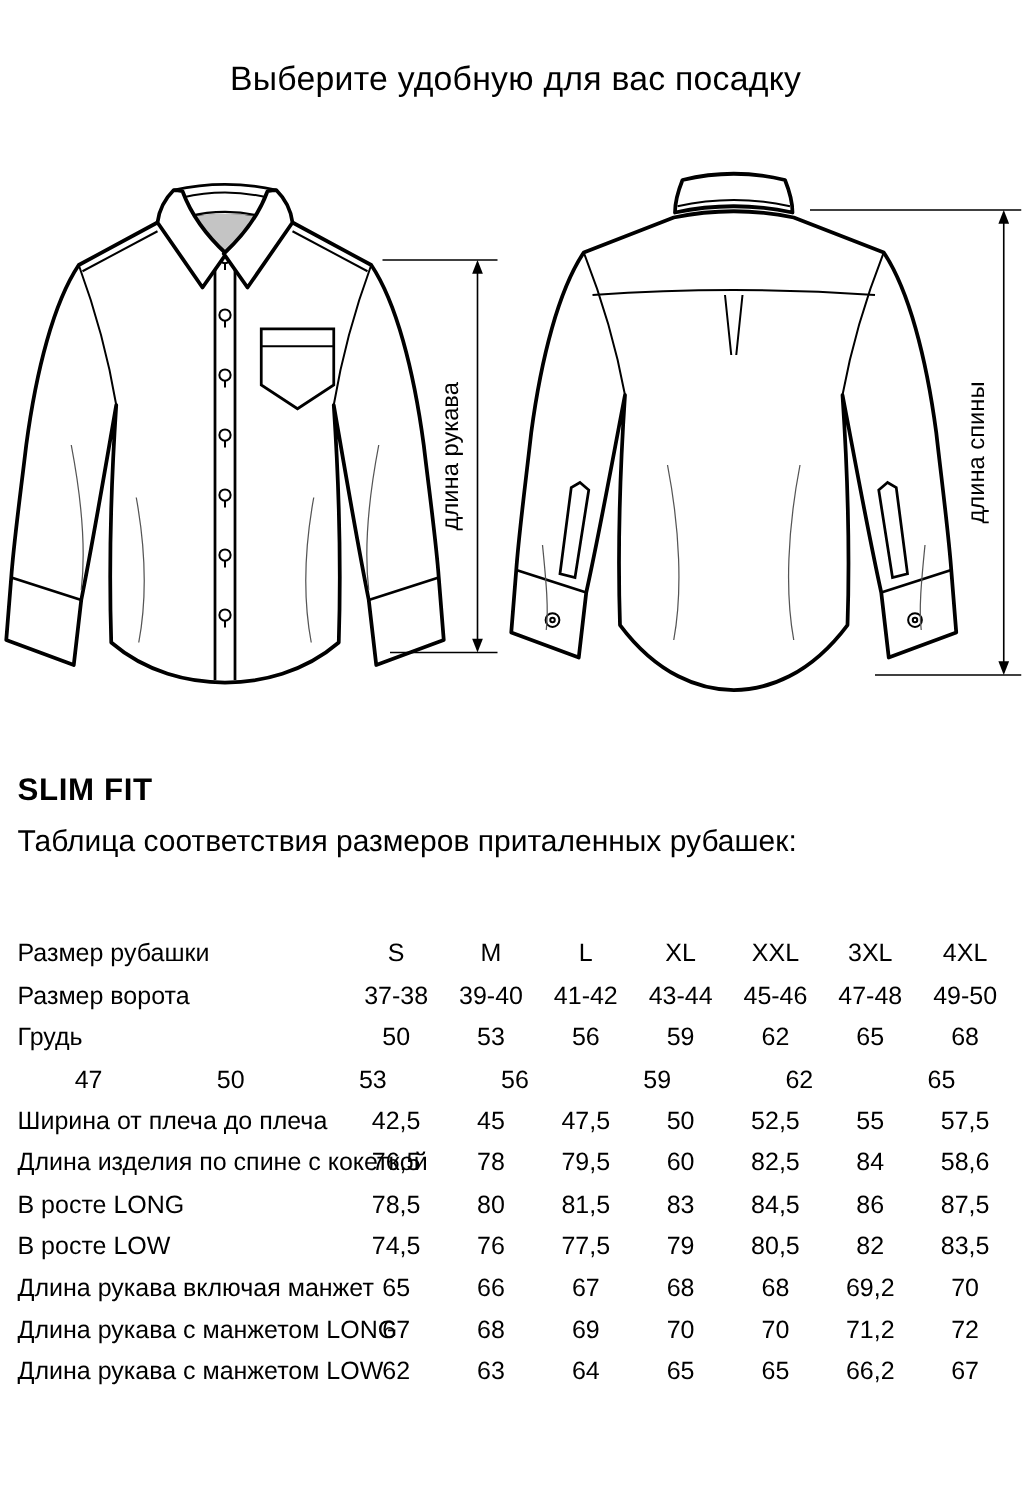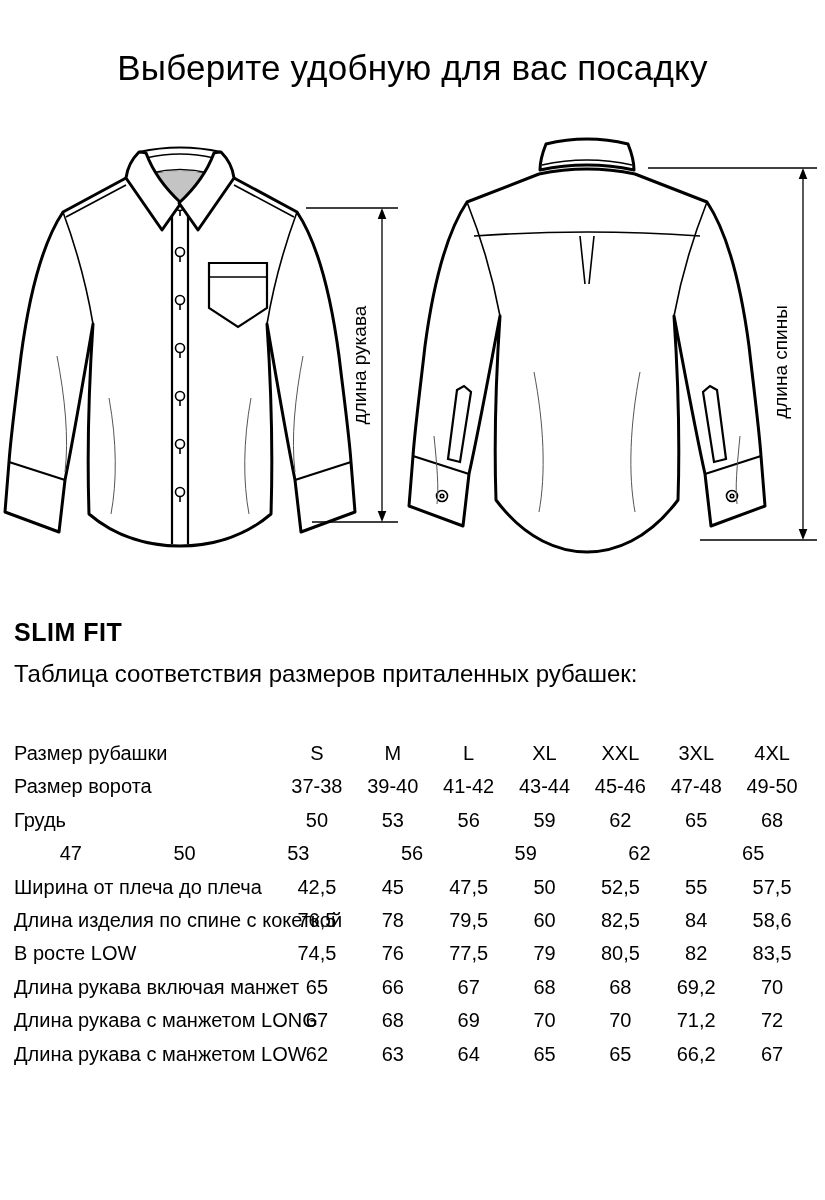--- a/index.html
+++ b/index.html
@@ -3,36 +3,36 @@
 <meta charset="utf-8">
 <style>
   html,body{margin:0;padding:0;}
   body{
     width:825px;height:1200px;background:#ffffff;color:#000;
     font-family:"Liberation Sans","DejaVu Sans",sans-serif;
     position:relative;overflow:hidden;
   }
   .page-title{
     position:absolute;top:48px;left:0;width:825px;text-align:center;
-    font-size:35px;font-weight:400;letter-spacing:0.2px;
+    font-size:27px;font-weight:400;letter-spacing:0.2px;
   }
   .figure{position:absolute;top:130px;left:0;}
   .section-heading{
     position:absolute;top:618px;left:14px;
     font-size:25px;font-weight:700;letter-spacing:0.5px;text-align:right;
   }
   .section-subtitle{
     position:absolute;top:660px;left:14px;
     font-size:24px;font-weight:400;
   }
   .size-table{
     position:absolute;top:742px;left:14px;width:796px;
     font-size:20px;
   }
-  .trow{display:flex;align-items:flex-start;height:33.4px;}
+  .trow{display:flex;align-items:flex-end;height:33.4px;}
   .tlabel{width:265px;flex:0 0 265px;text-align:left;white-space:nowrap;}
   .tcell{flex:1 1 0;text-align:center;white-space:nowrap;}
   svg .outline{fill:#ffffff;stroke:#000;stroke-width:3;stroke-linejoin:round;}
   svg .seam{fill:none;stroke:#000;stroke-width:1.6;}
   svg .seam2{fill:none;stroke:#000;stroke-width:2.2;}
   svg .fold{fill:none;stroke:#555;stroke-width:1;}
   svg .dim{stroke:#000;stroke-width:1.3;}
   svg .dimtext{font-size:19px;fill:#000;}
 </style>
 </head>
@@ -233,20 +233,30 @@
       <div class="tlabel">Длина изделия по спине с кокеткой</div>
       <div class="tcell">76,5</div>
       <div class="tcell">78</div>
       <div class="tcell">79,5</div>
       <div class="tcell">60</div>
       <div class="tcell">82,5</div>
       <div class="tcell">84</div>
       <div class="tcell">58,6</div>
     </div>
     <div class="trow">
+      <div class="tlabel">В росте LONG</div>
+      <div class="tcell">78,5</div>
+      <div class="tcell">80</div>
+      <div class="tcell">81,5</div>
+      <div class="tcell">83</div>
+      <div class="tcell">84,5</div>
+      <div class="tcell">86</div>
+      <div class="tcell">87,5</div>
+    </div>
+    <div class="trow">
       <div class="tlabel">В росте LOW</div>
       <div class="tcell">74,5</div>
       <div class="tcell">76</div>
       <div class="tcell">77,5</div>
       <div class="tcell">79</div>
       <div class="tcell">80,5</div>
       <div class="tcell">82</div>
       <div class="tcell">83,5</div>
     </div>
     <div class="trow">

